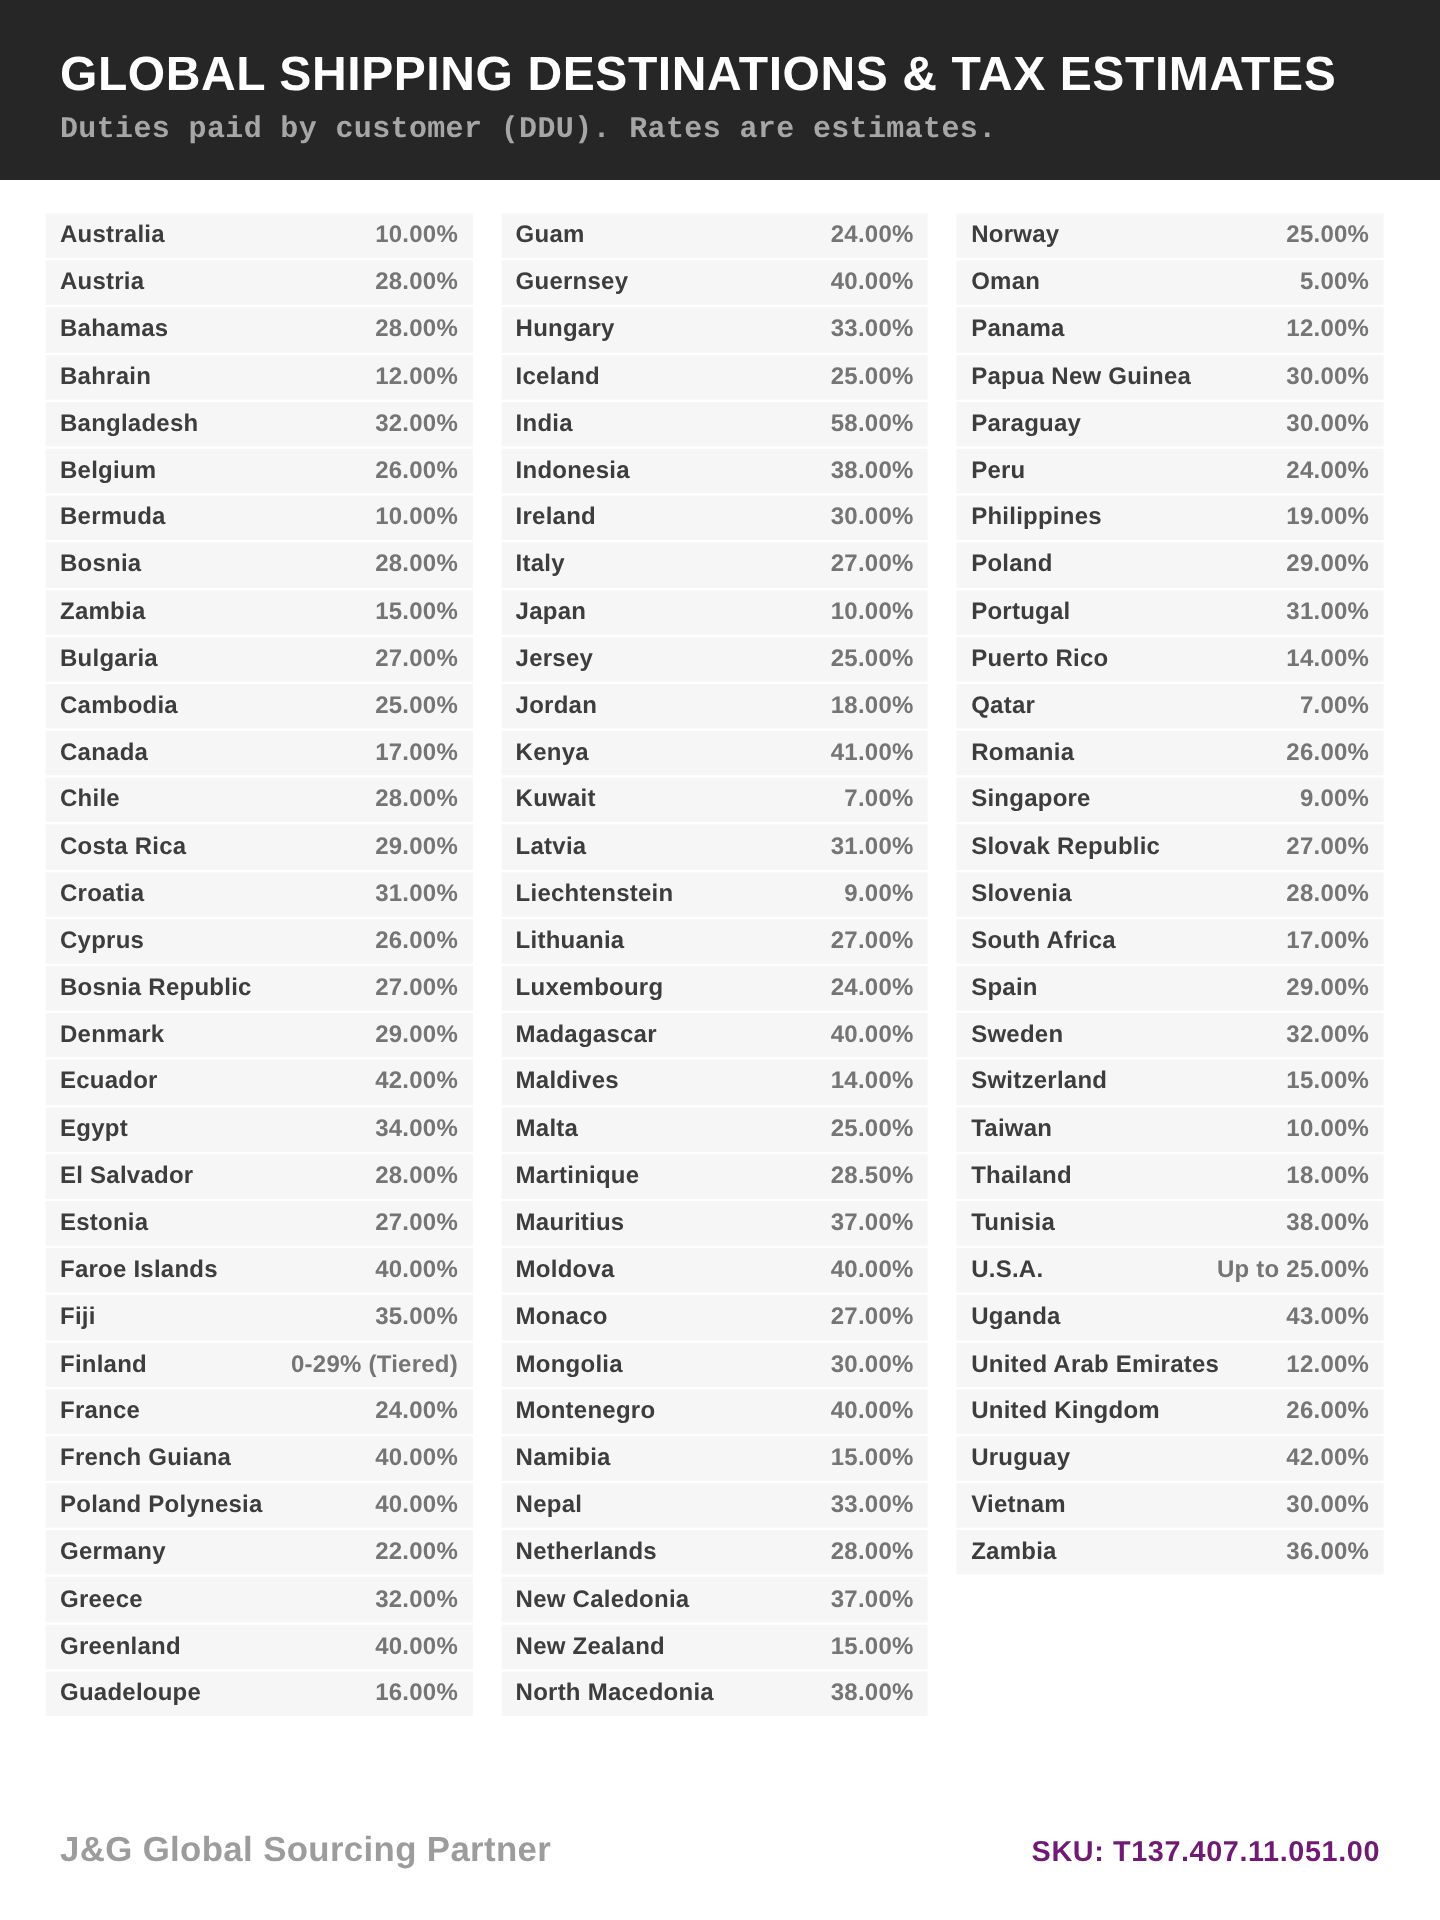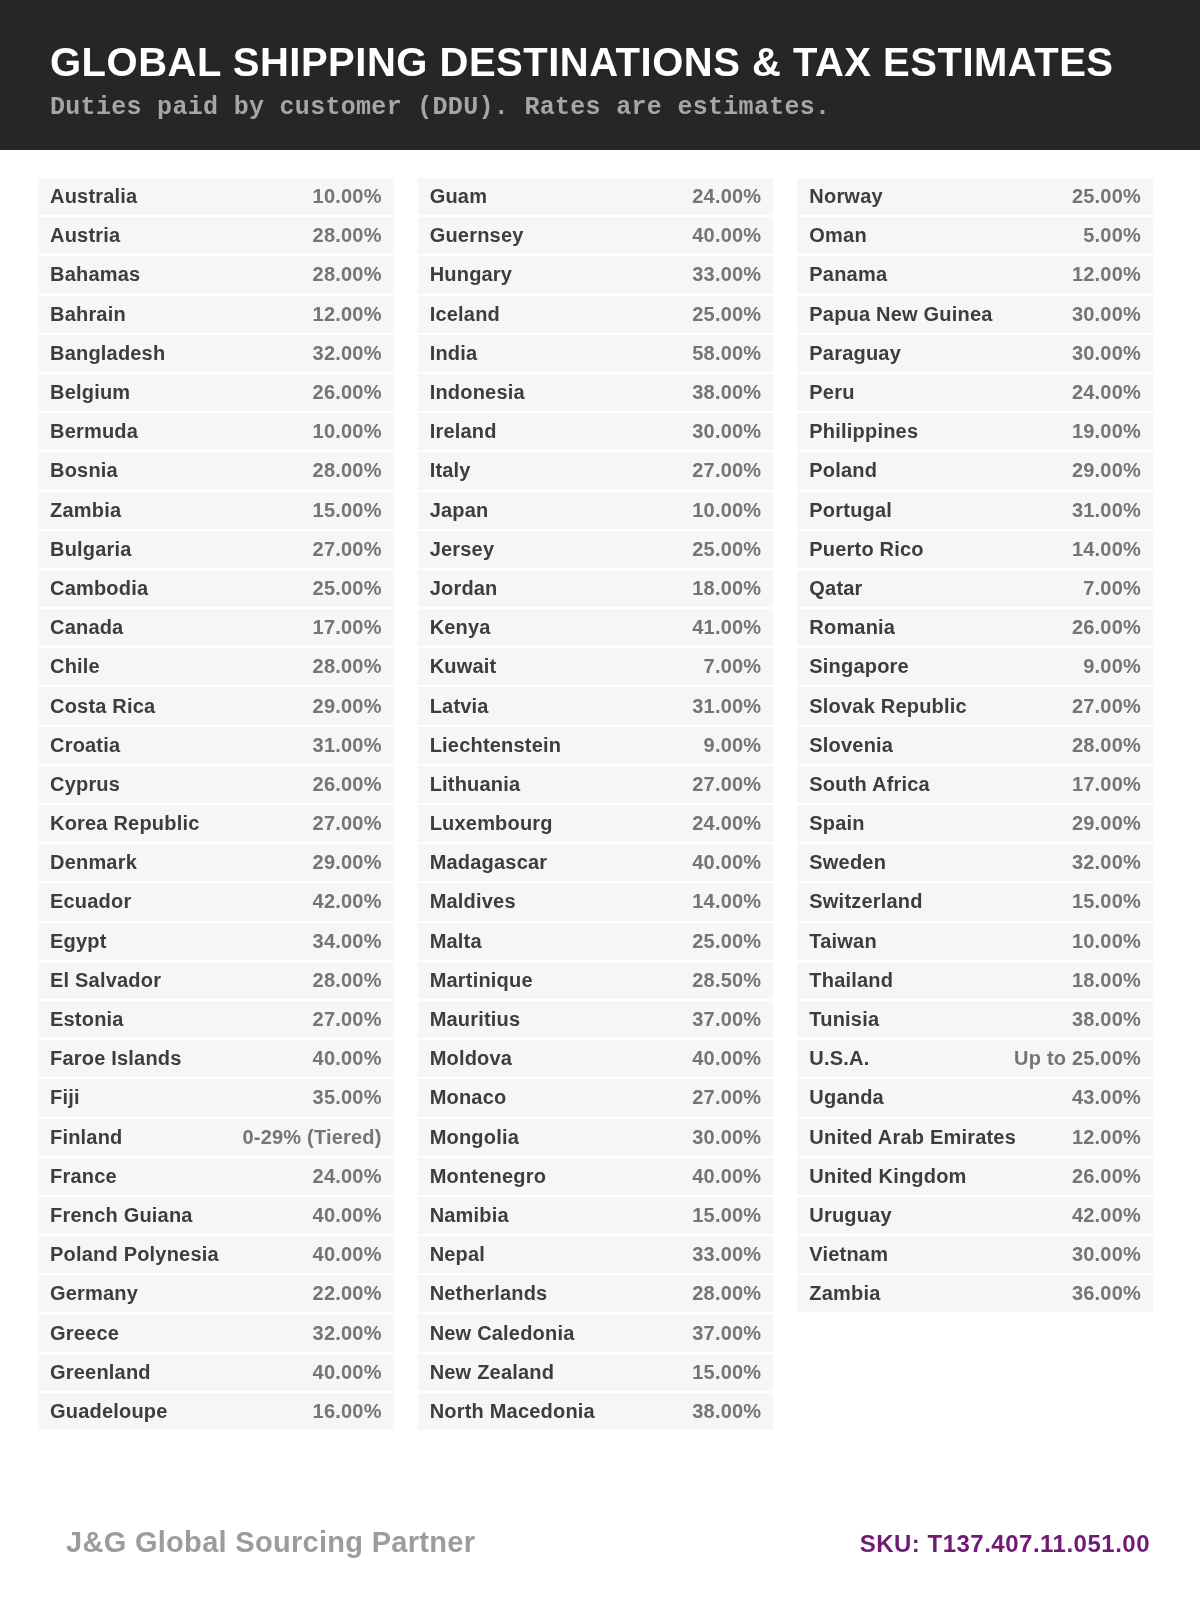--- a/index.html
+++ b/index.html
@@ -65,21 +65,21 @@
   }
   .rate {
     color: #757575;
     font-size: 20px;
     font-weight: bold;
     letter-spacing: 0.2px;
     white-space: nowrap;
   }
   .footer {
     position: absolute;
-    left: 66px;
+    left: 50px;
     right: 50px;
     top: 1526px;
     display: flex;
     justify-content: space-between;
     align-items: baseline;
     text-align: right;
   }
   .brand {
     color: #9c9c9c;
     font-size: 29px;
@@ -163,21 +163,21 @@
         </div>
         <div class="row">
           <span class="country">Croatia</span>
           <span class="rate">31.00%</span>
         </div>
         <div class="row">
           <span class="country">Cyprus</span>
           <span class="rate">26.00%</span>
         </div>
         <div class="row">
-          <span class="country">Korea Republic</span>
+          <span class="country">Bosnia Republic</span>
           <span class="rate">27.00%</span>
         </div>
         <div class="row">
           <span class="country">Denmark</span>
           <span class="rate">29.00%</span>
         </div>
         <div class="row">
           <span class="country">Ecuador</span>
           <span class="rate">42.00%</span>
         </div>

